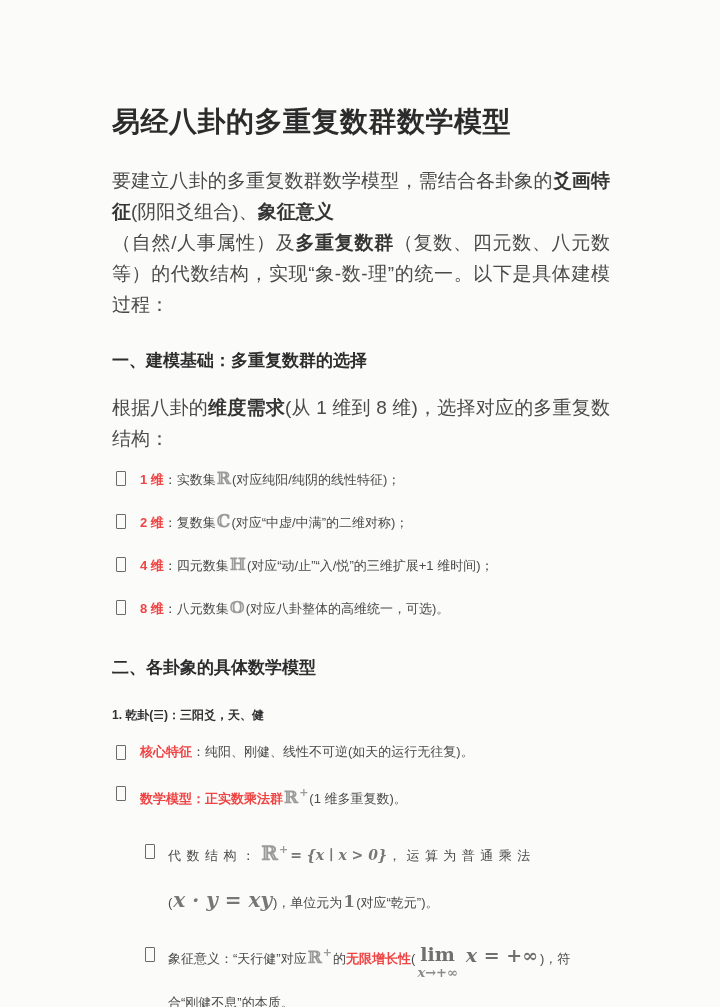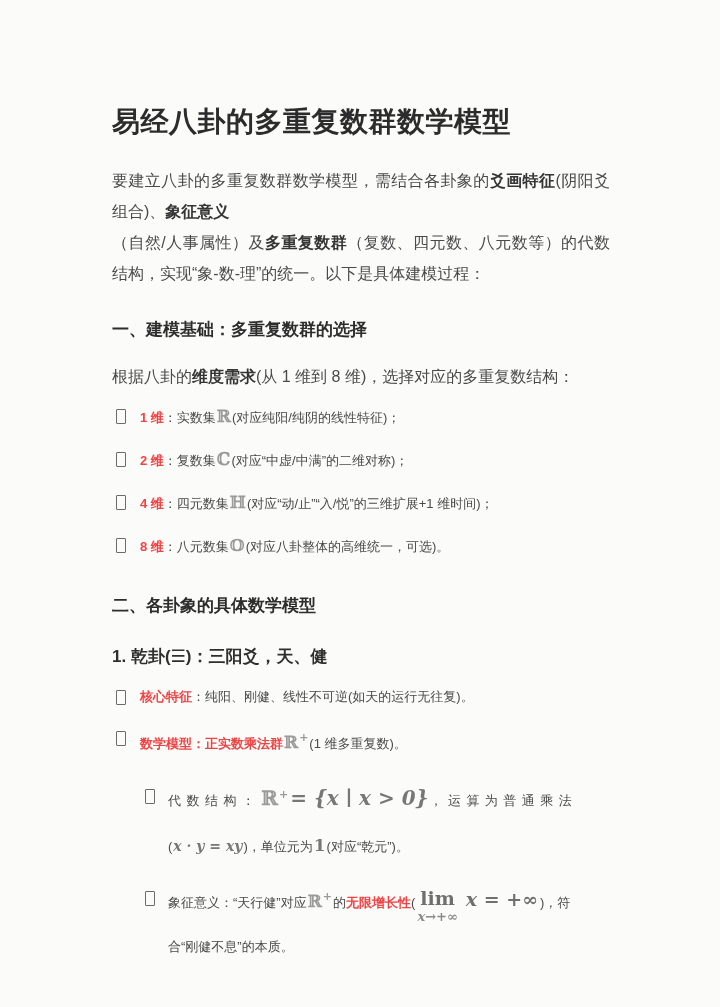--- a/index.html
+++ b/index.html
@@ -27,37 +27,37 @@
   h1.doc-title {
     margin: 0 0 26px 0;
     font-size: 28px;
     line-height: 1.25;
     font-weight: 700;
     color: #2c2c2c;
     letter-spacing: 0.5px;
   }
   p.body-par {
     margin: 0 0 6px 0;
-    font-size: 16px;
+    font-size: 19px;
     line-height: 31px;
     color: #4a4a4a;
     text-align: justify;
   }
   b.inline-bold { color: #353535; font-weight: 700; }
 
   h2.sec-heading {
     margin: 30px 0 20px 0;
     font-size: 17px;
     line-height: 1.3;
     font-weight: 700;
     color: #2d2d2d;
   }
   h3.sub-heading {
     margin: 28px 0 16px 0;
-    font-size: 17px;
+    font-size: 12px;
     line-height: 1.4;
     font-weight: 700;
     color: #2f2f2f;
   }
 
   ul.flat-list { list-style: none; margin: 12px 0 0 0; padding: 0; }
   ul.flat-list li {
     position: relative;
     padding-left: 28px;
     margin-bottom: 17px;
@@ -104,24 +104,24 @@
     color: #9a9a9a;
     font-size: 11px;
     vertical-align: 7px;
     margin-right: 1px;
   }
   .math-it {
     font-family: "DejaVu Serif", serif;
     font-style: italic;
     font-weight: 700;
     color: #777777;
-    font-size: 14px;
+    font-size: 20px;
     padding: 0 1px;
   }
-  .math-big { font-size: 20px; }
+  .math-big { font-size: 14px; }
   .math-up {
     font-family: "DejaVu Serif", serif;
     font-style: normal;
     font-weight: 700;
     color: #777777;
     font-size: 17px;
     padding: 0 1px;
   }
   .bb-big { font-size: 20px; }
 

